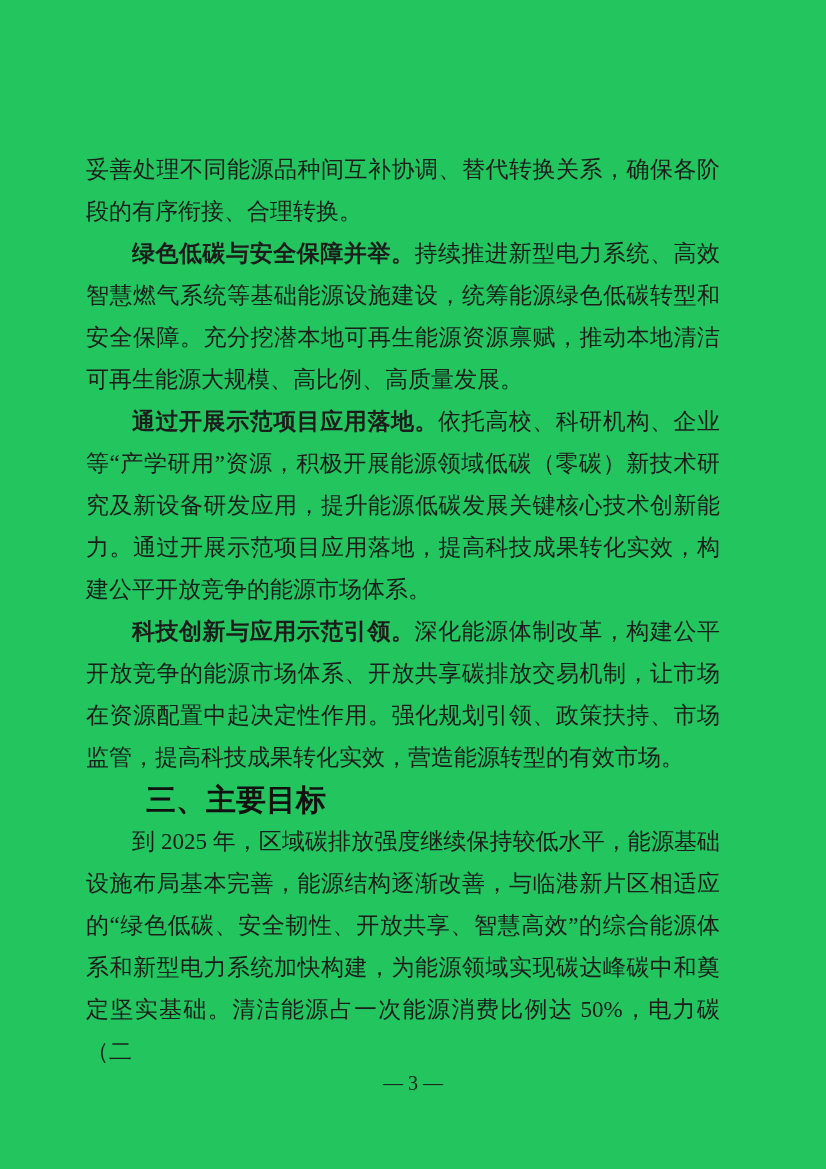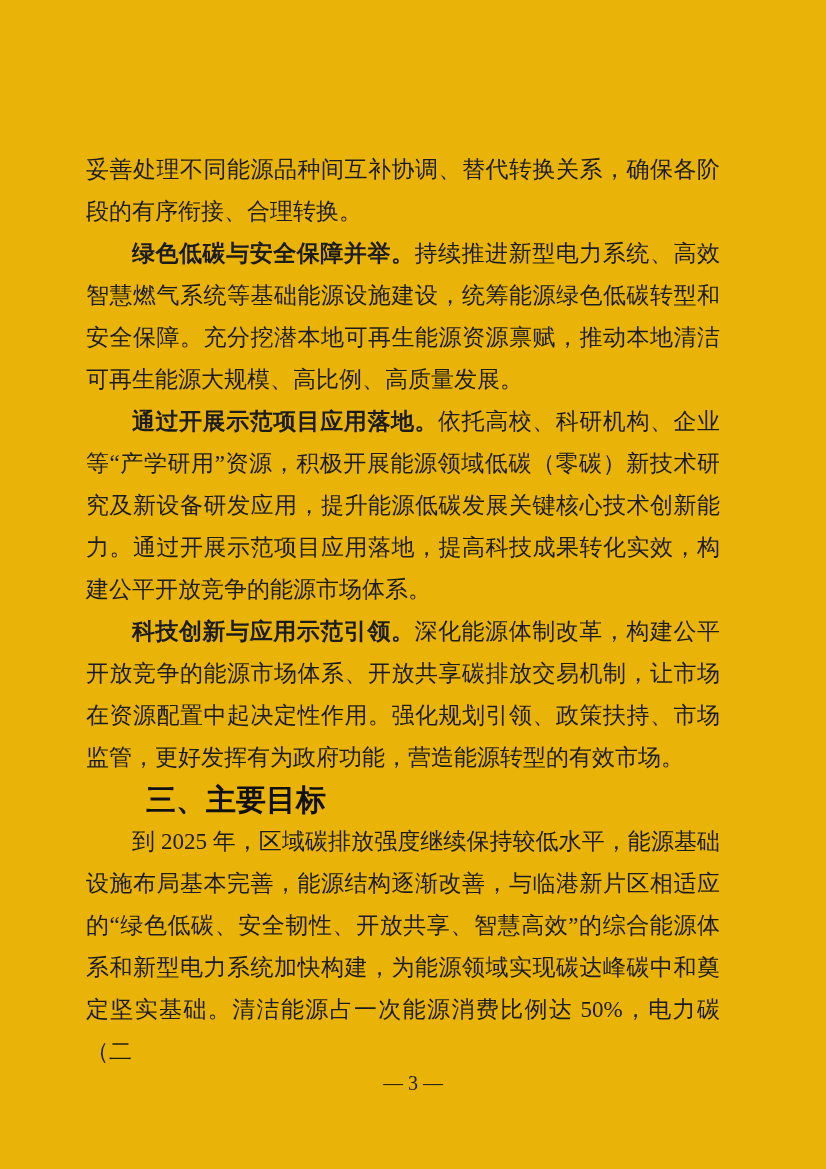--- a/index.html
+++ b/index.html
@@ -4,21 +4,21 @@
 <style>
   html, body {
     margin: 0;
     padding: 0;
     background: #ffffff;
   }
   .page {
     position: relative;
     width: 826px;
     height: 1169px;
-    background: #eab308;
+    background: #22c55e;
     overflow: hidden;
     font-family: "Liberation Serif", "DejaVu Serif", serif;
     color: #1c1c1c;
   }
   .doc-body {
     position: absolute;
     left: 86px;
     top: 149px;
     width: 634px;
     font-size: 23px;
@@ -62,21 +62,21 @@
 <div class="page">
 
   <div class="doc-body">
 
     <p class="para continued"><span>妥善处理不同能源品种间互补协调、替代转换关系，确保各阶段的有序衔接、合理转换。</span></p>
 
     <p class="para"><span class="lead">绿色低碳与安全保障并举。</span><span>持续推进新型电力系统、高效智慧燃气系统等基础能源设施建设，统筹能源绿色低碳转型和安全保障。充分挖潜本地可再生能源资源禀赋，推动本地清洁可再生能源大规模、高比例、高质量发展。</span></p>
 
     <p class="para"><span class="lead">通过开展示范项目应用落地。</span><span>依托高校、科研机构、企业等“产学研用”资源，积极开展能源领域低碳（零碳）新技术研究及新设备研发应用，提升能源低碳发展关键核心技术创新能力。通过开展示范项目应用落地，提高科技成果转化实效，构建公平开放竞争的能源市场体系。</span></p>
 
-    <p class="para"><span class="lead">科技创新与应用示范引领。</span><span>深化能源体制改革，构建公平开放竞争的能源市场体系、开放共享碳排放交易机制，让市场在资源配置中起决定性作用。强化规划引领、政策扶持、市场监管，更好发挥有为政府功能，营造能源转型的有效市场。</span></p>
+    <p class="para"><span class="lead">科技创新与应用示范引领。</span><span>深化能源体制改革，构建公平开放竞争的能源市场体系、开放共享碳排放交易机制，让市场在资源配置中起决定性作用。强化规划引领、政策扶持、市场监管，提高科技成果转化实效，营造能源转型的有效市场。</span></p>
 
     <h2 class="heading">三、主要目标</h2>
 
     <p class="para"><span>到 2025 年，区域碳排放强度继续保持较低水平，能源基础设施布局基本完善，能源结构逐渐改善，与临港新片区相适应的“绿色低碳、安全韧性、开放共享、智慧高效”的综合能源体系和新型电力系统加快构建，为能源领域实现碳达峰碳中和奠定坚实基础。清洁能源占一次能源消费比例达 50%，电力碳（二</span></p>
 
   </div>
 
   <div class="footer">— 3 —</div>
 
 </div>

